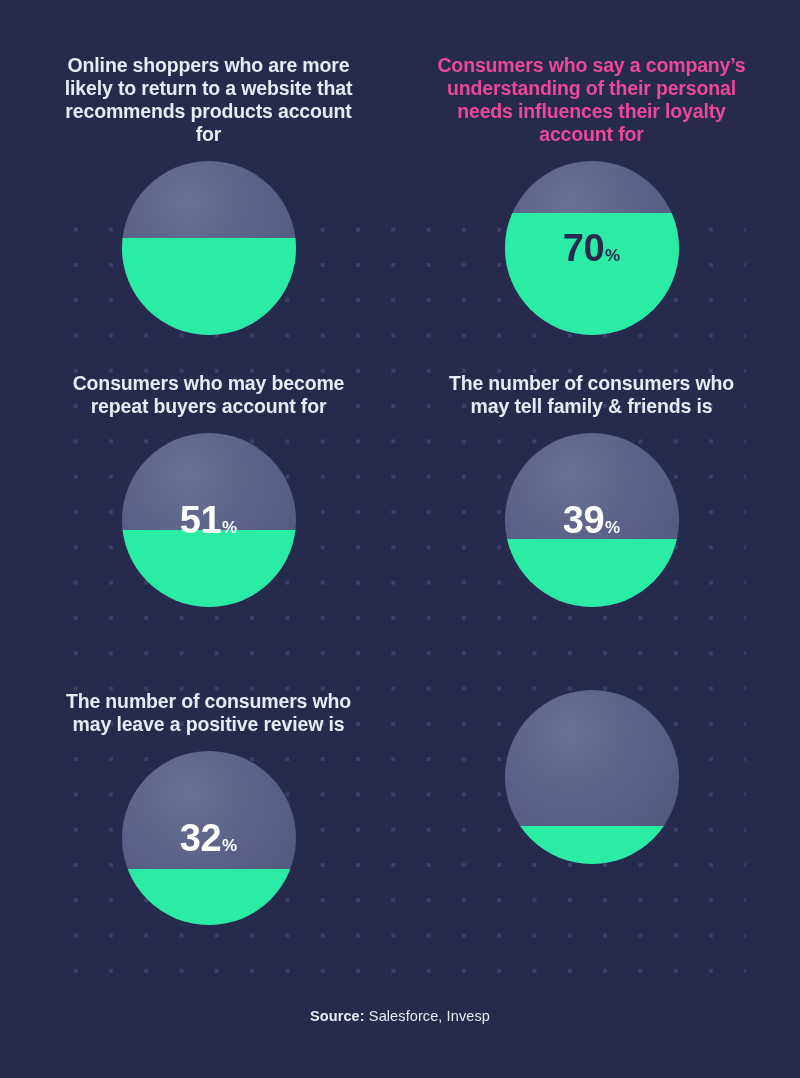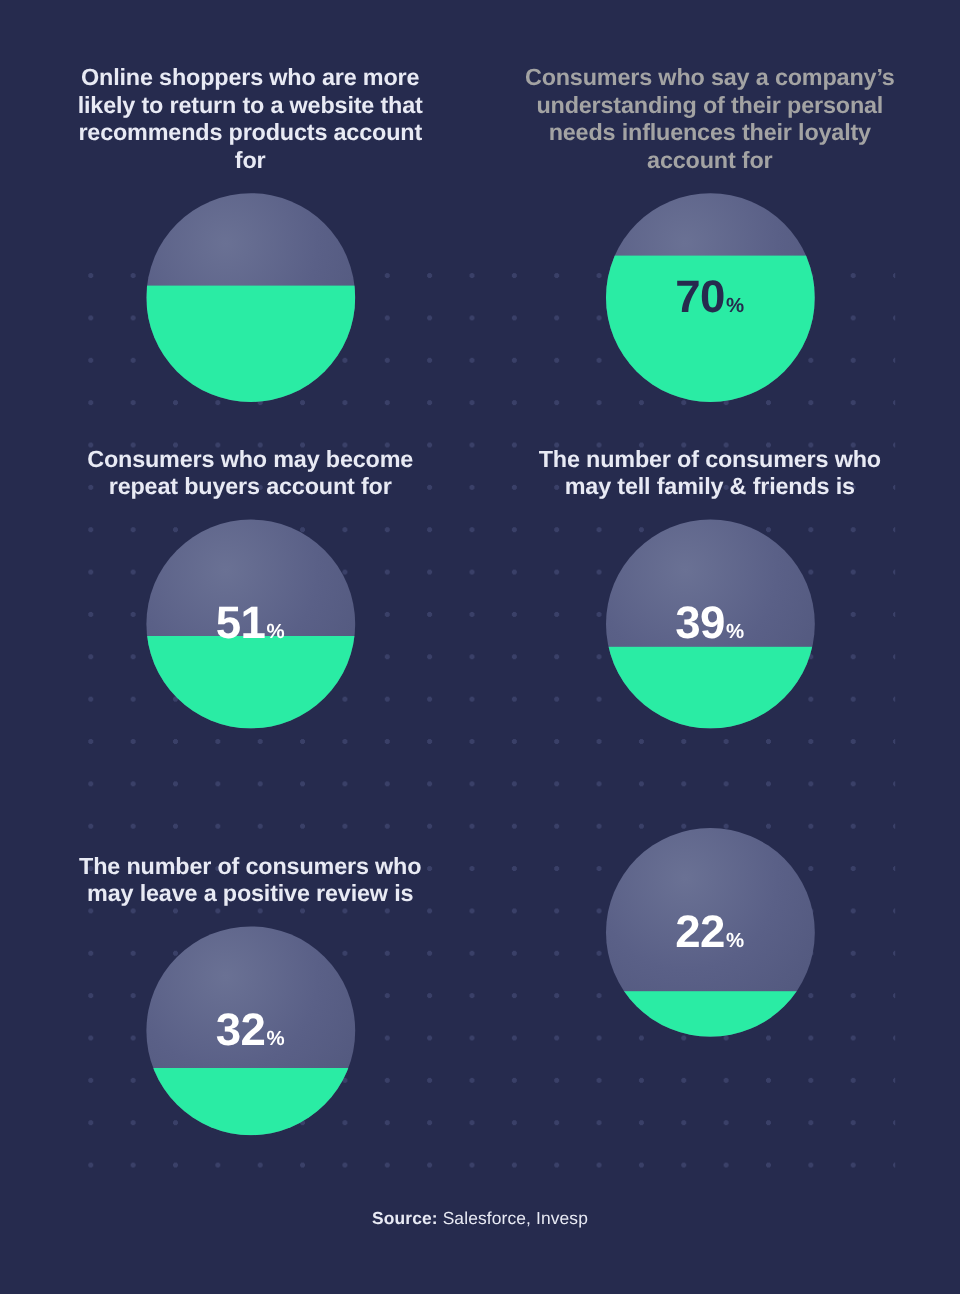--- a/index.html
+++ b/index.html
@@ -136,21 +136,21 @@
   <div id="stats-grid">
 
     <div class="stat-cell">
       <div class="stat-caption" style="color: rgb(232, 234, 244);">Online shoppers who are more likely to return to a website that recommends products account for</div>
       <div class="gauge">
         <div class="gauge-fill" style="height: 56%; background: rgb(42, 236, 164);"></div>
       </div>
     </div>
 
     <div class="stat-cell wide-caption">
-      <div class="stat-caption" style="color: #a3a3a3;">Consumers who say a company’s understanding of their personal needs influences their loyalty account for</div>
+      <div class="stat-caption" style="color: #ec4899;">Consumers who say a company’s understanding of their personal needs influences their loyalty account for</div>
       <div class="gauge">
         <div class="gauge-fill" style="height: 70%; background: rgb(42, 236, 164);"></div>
         <div class="gauge-label label-dark" style="color: rgb(38, 43, 78);"><span>70</span><span class="pct-sign">%</span></div>
       </div>
     </div>
 
     <div class="stat-cell">
       <div class="stat-caption" style="color: rgb(232, 234, 244);">Consumers who may become repeat buyers account for</div>
       <div class="gauge">
         <div class="gauge-fill" style="height: 44%; background: rgb(42, 236, 164);"></div>
@@ -160,31 +160,30 @@
 
     <div class="stat-cell">
       <div class="stat-caption" style="color: rgb(232, 234, 244);">The number of consumers who may tell family &amp; friends is</div>
       <div class="gauge">
         <div class="gauge-fill" style="height: 39%; background: rgb(42, 236, 164);"></div>
         <div class="gauge-label label-light" style="color: rgb(255, 255, 255);"><span>39</span><span class="pct-sign">%</span></div>
       </div>
     </div>
 
     <div class="stat-cell">
-      <div class="stat-caption" style="color: rgb(232, 234, 244); margin-top: 21px;">The number of consumers who may leave a positive review is</div>
+      <div class="stat-caption" style="color: rgb(232, 234, 244);">The number of consumers who may leave a positive review is</div>
       <div class="gauge">
         <div class="gauge-fill" style="height: 32%; background: rgb(42, 236, 164);"></div>
         <div class="gauge-label label-light" style="color: rgb(255, 255, 255);"><span>32</span><span class="pct-sign">%</span></div>
       </div>
     </div>
 
     <div class="stat-cell">
       <div class="gauge">
         <div class="gauge-fill" style="height: 22%; background: rgb(42, 236, 164);"></div>
-        <div class="gauge-label label-light" style="color: rgb(255, 255, 255);"><span>22</span><span class="pct-sign">%</span></div>
       </div>
     </div>
 
   </div>
 
   <div id="source-line" style="color: rgb(232, 234, 244);">
     <span class="src-label">Source:</span><span> </span><span class="src-value">Salesforce, Invesp</span>
   </div>
 
 </div>

